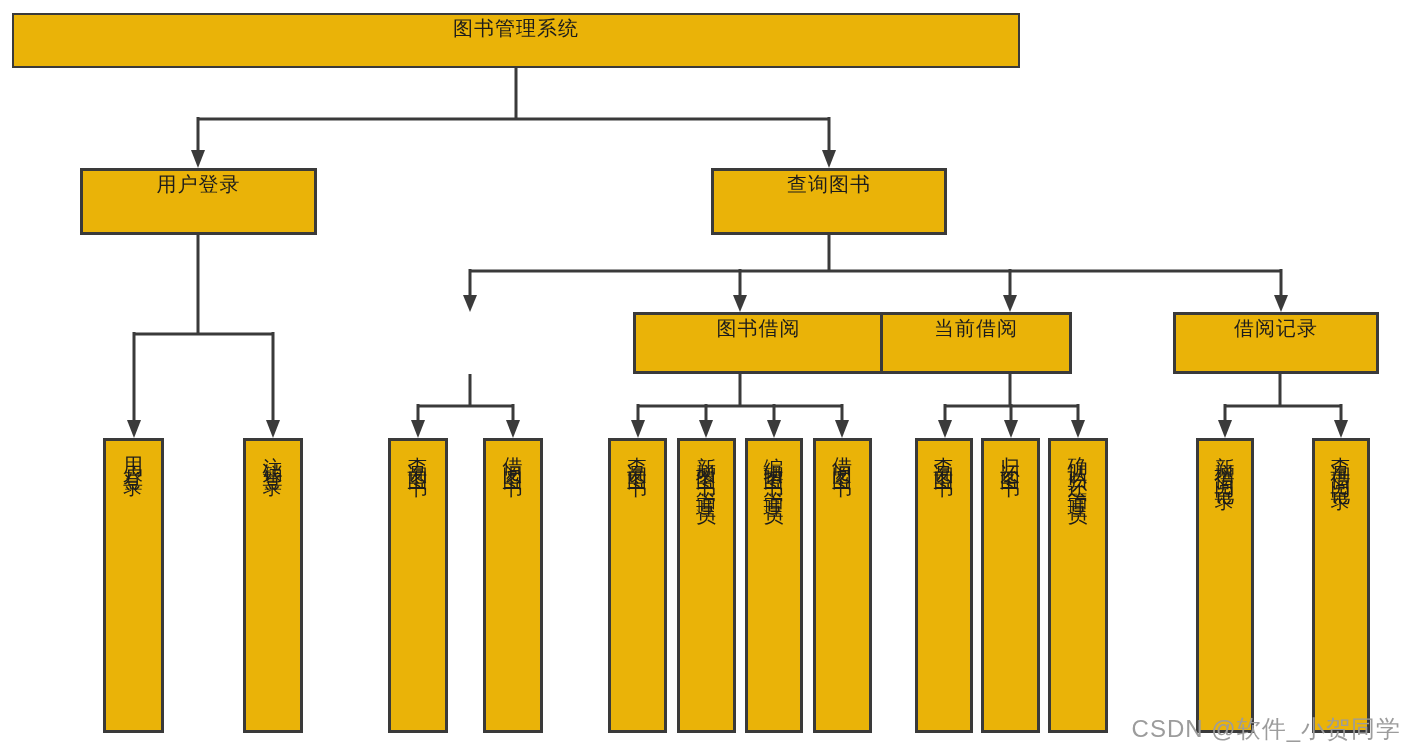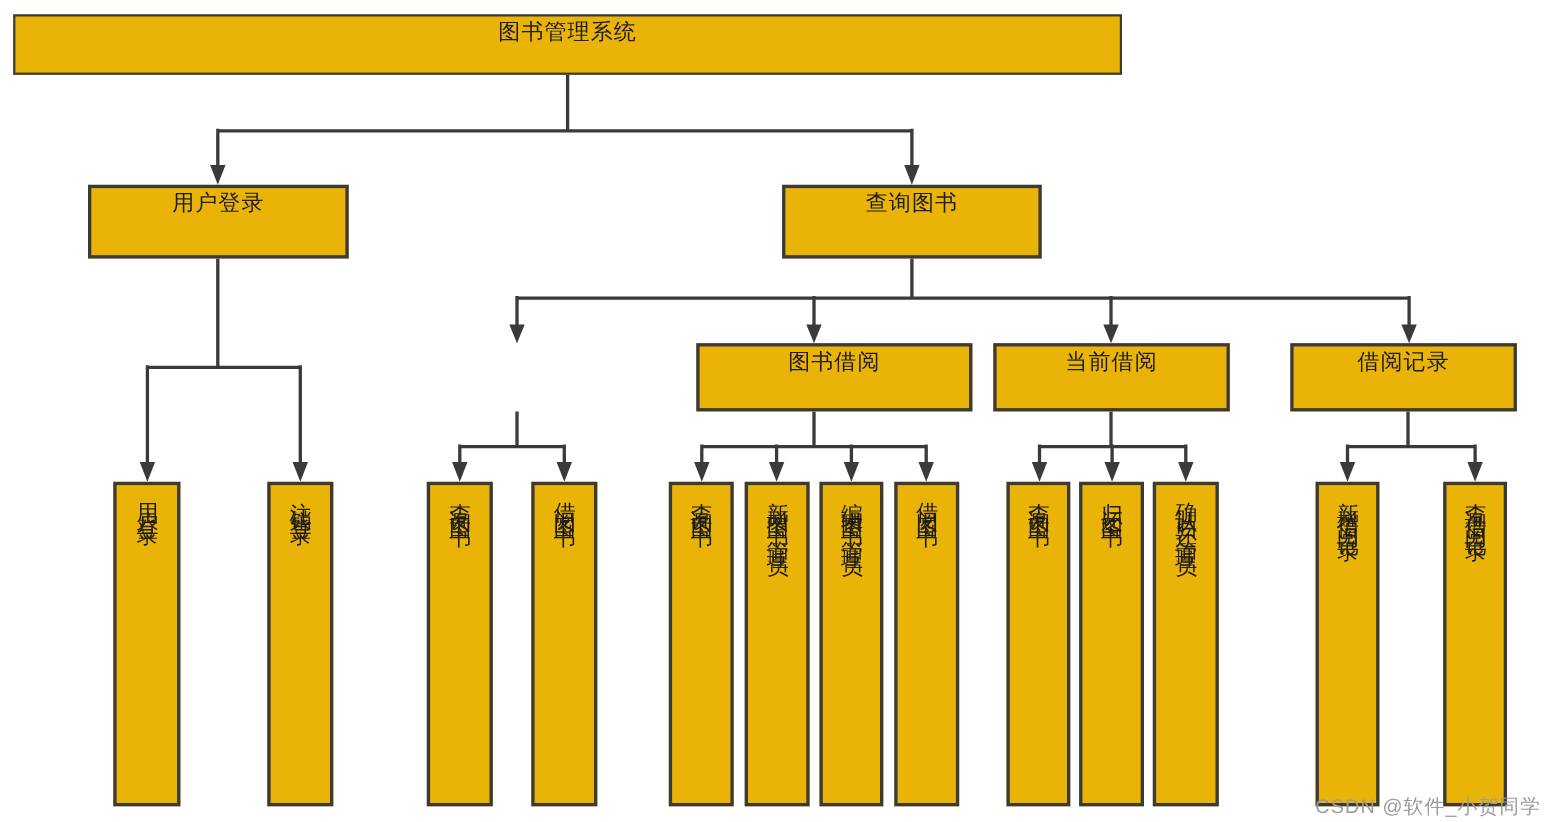--- a/index.html
+++ b/index.html
@@ -33,21 +33,21 @@
   .leaf .vtext{
     writing-mode:vertical-rl;
     font-size:20px;
     letter-spacing:7px;
     line-height:1;
     white-space:nowrap;
   }
   .watermark{
     position:absolute;
     right:4px;bottom:2px;
-    font-size:18px;
+    font-size:24px;
     color:var(--watermark);
     z-index:5;
     letter-spacing:1px;
   }
 </style>
 </head>
 <body>
 
 <div class="canvas">
 
@@ -101,21 +101,21 @@
   <div class="node" style="left:80px;top:168px;width:237px;height:67px">
     <span>用户登录</span>
   </div>
   <div class="node" style="left:711px;top:168px;width:236px;height:67px">
     <span>查询图书</span>
   </div>
 
   <div class="node" style="left:633px;top:312px;width:251px;height:62px">
     <span>图书借阅</span>
   </div>
-  <div class="node" style="left:903px;top:312px;width:215px;height:62px">
+  <div class="node" style="left:880px;top:312px;width:192px;height:62px">
     <span>当前借阅</span>
   </div>
   <div class="node" style="left:1173px;top:312px;width:206px;height:62px">
     <span>借阅记录</span>
   </div>
 
   <div class="node leaf" style="left:103px;top:438px;width:61px;height:295px">
     <span class="vtext">用户登录</span>
   </div>
   <div class="node leaf" style="left:243px;top:438px;width:60px;height:295px">

